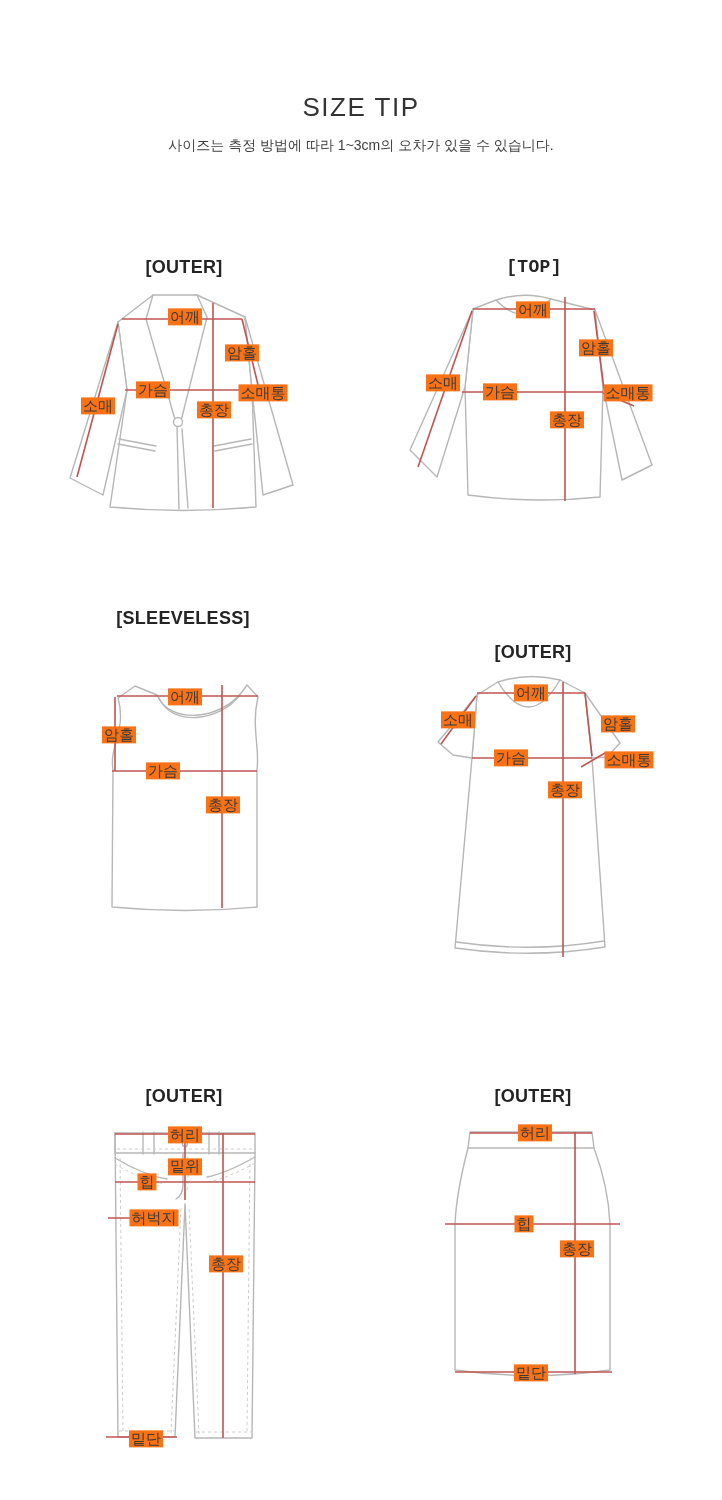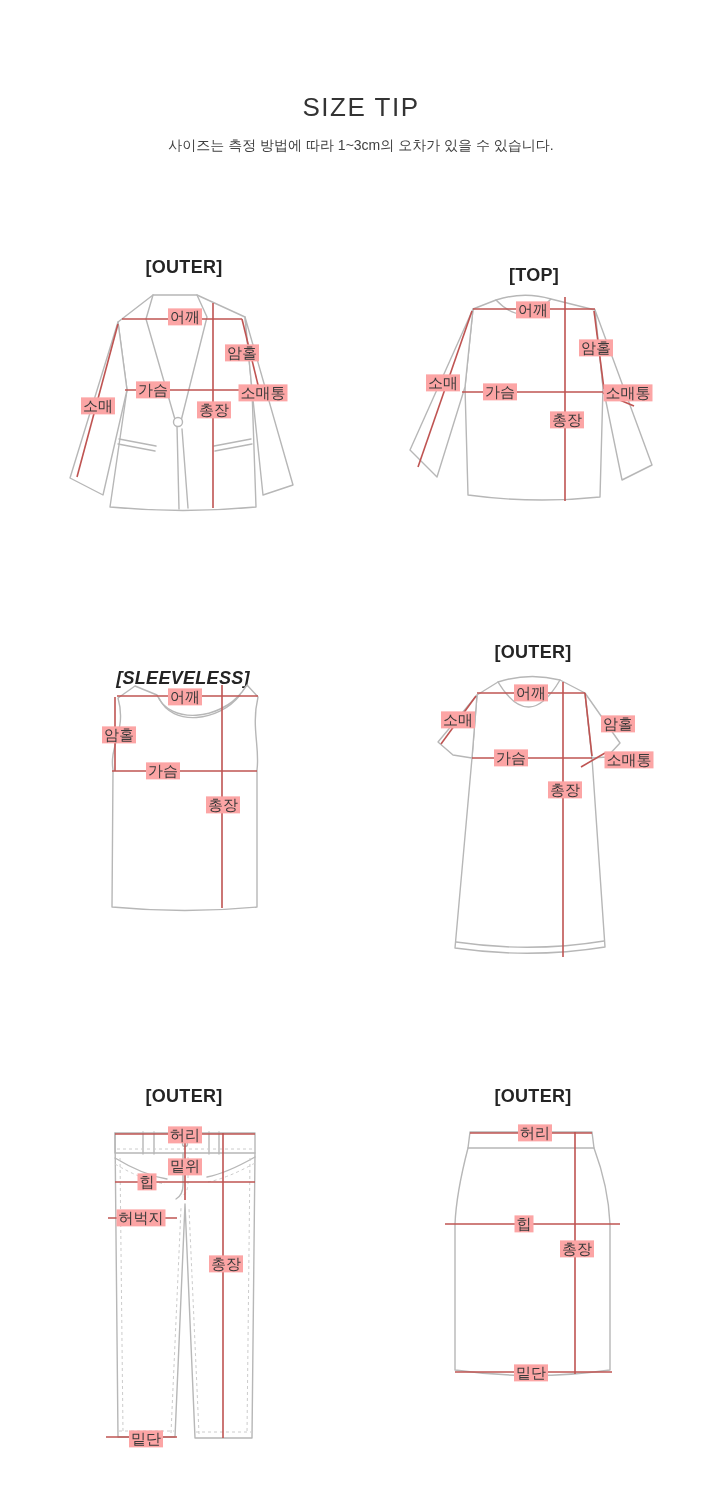--- a/index.html
+++ b/index.html
@@ -27,21 +27,21 @@
   }
   .sec-title{
     position:absolute;transform:translateX(-50%);
     font-size:18px;font-weight:700;color:var(--heading-text);
     letter-spacing:.3px;white-space:nowrap;margin:0;
   }
   .fig{position:absolute;}
   .fig svg{position:absolute;left:0;top:0;overflow:visible;}
   .ml{
     position:absolute;transform:translate(-50%,-50%);
-    background:#fca5a5;color:var(--label-text);
+    background:#f97316;color:var(--label-text);
     font-size:15px;line-height:1.15;padding:0 2px;white-space:nowrap;
   }
   .ol{fill:none;stroke:var(--garment-outline);stroke-width:1.4;stroke-linejoin:round;stroke-linecap:round;}
   .fillw{fill:#ffffff;}
   .red{fill:none;stroke:var(--measure-line);stroke-width:1.6;stroke-linecap:butt;}
   .dash{fill:none;stroke:var(--stitch-dash);stroke-width:1;stroke-dasharray:3 3;}
 </style>
 </head>
 <body>
 
@@ -75,21 +75,21 @@
       </g>
     </svg>
     <span class="ml" style="left:125px;top:62px;">어깨</span>
     <span class="ml" style="left:182px;top:98px;">암홀</span>
     <span class="ml" style="left:93px;top:135px;">가슴</span>
     <span class="ml" style="left:38px;top:151px;">소매</span>
     <span class="ml" style="left:203px;top:138px;">소매통</span>
     <span class="ml" style="left:154px;top:155px;">총장</span>
   </div>
 
-  <h2 class="sec-title" style="left:534px;top:265px;">[TOP]</h2>
+  <h2 class="sec-title" style="left:534px;top:257px;font-family:Liberation Mono, monospace;">[TOP]</h2>
   <div class="fig" style="left:400px;top:255px;width:260px;height:260px;">
     <svg width="260" height="260" viewBox="0 0 260 260">
       <g>
         <path class="ol fillw" d="M73,54 L65,132 L68,240 Q134,249 200,242 L203,132 L195,55 L151,44 Q124,36 96,45 Z"></path>
         <path class="ol fillw" d="M73,54 L10,195 L37,222 L65,132 Z"></path>
         <path class="ol fillw" d="M195,55 L252,210 L222,225 L203,132 Z"></path>
         <path class="ol" d="M96,45 Q124,74 151,44"></path>
       </g>
       <g>
         <path class="red" d="M73,54 L195,54"></path>
@@ -101,21 +101,21 @@
       </g>
     </svg>
     <span class="ml" style="left:133px;top:55px;">어깨</span>
     <span class="ml" style="left:196px;top:93px;">암홀</span>
     <span class="ml" style="left:100px;top:137px;">가슴</span>
     <span class="ml" style="left:43px;top:128px;">소매</span>
     <span class="ml" style="left:228px;top:138px;">소매통</span>
     <span class="ml" style="left:167px;top:165px;">총장</span>
   </div>
 
-  <h2 class="sec-title" style="left:183px;top:668px;font-style:italic;">[SLEEVELESS]</h2>
+  <h2 class="sec-title" style="left:183px;top:608px;">[SLEEVELESS]</h2>
   <div class="fig" style="left:85px;top:635px;width:200px;height:290px;">
     <svg width="200" height="290" viewBox="0 0 200 290">
       <g>
         <path class="ol fillw" d="M50,51 L33,63 C42,95 24,110 28,135 L27,272 Q100,279 172,272 L172,135 C175,112 166,92 173,62 L162,50 L157,57 C135,85 85,90 72,60 Z"></path>
         <path class="ol" d="M74,63 C87,92 134,87 155,60"></path>
       </g>
       <g>
         <path class="red" d="M32,61 L173,61"></path>
         <path class="red" d="M30,62 L30,136"></path>
         <path class="red" d="M27,136 L172,136"></path>
@@ -183,21 +183,21 @@
         <path class="red" d="M80,54 L80,120"></path>
         <path class="red" d="M10,102 L150,102"></path>
         <path class="red" d="M3,138 L72,138"></path>
         <path class="red" d="M118,53 L118,358"></path>
         <path class="red" d="M1,357 L72,357"></path>
       </g>
     </svg>
     <span class="ml" style="left:80px;top:55px;">허리</span>
     <span class="ml" style="left:80px;top:87px;font-family:Liberation Serif, serif;">밑위</span>
     <span class="ml" style="left:42px;top:102px;">힙</span>
-    <span class="ml" style="left:36px;top:138px;">허벅지</span>
+    <span class="ml" style="left:49px;top:138px;">허벅지</span>
     <span class="ml" style="left:121px;top:184px;">총장</span>
     <span class="ml" style="left:41px;top:359px;">밑단</span>
   </div>
 
   <h2 class="sec-title" style="left:533px;top:1086px;">[OUTER]</h2>
   <div class="fig" style="left:440px;top:1080px;width:185px;height:320px;">
     <svg width="185" height="320" viewBox="0 0 185 320">
       <g>
         <path class="ol fillw" d="M30,52 L152,52 L154,68 C164,95 169,120 170,144 L170,290 Q92,301 15,290 L15,144 C16,120 21,95 28,68 Z"></path>
         <path class="ol" d="M28,68 L154,68"></path>

